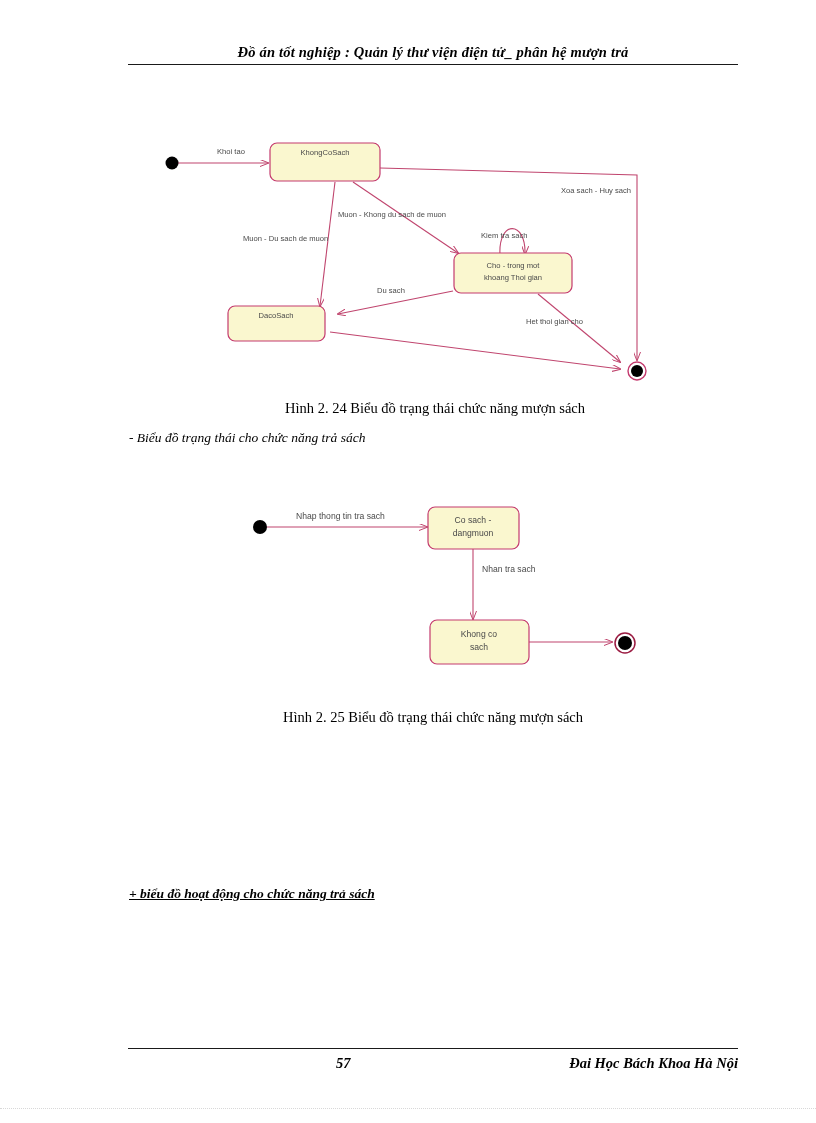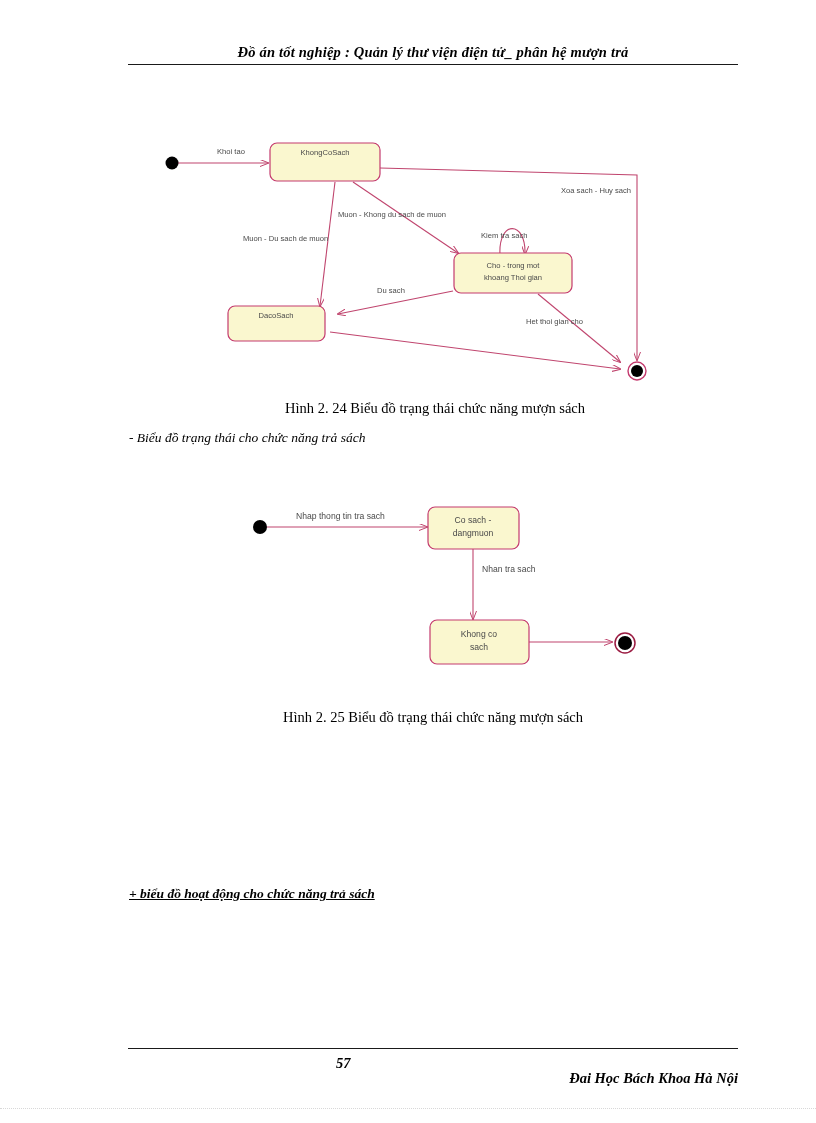--- a/index.html
+++ b/index.html
@@ -98,21 +98,21 @@
   .doc-footer span {
     position: absolute;
     font-family: "Liberation Serif", serif;
     font-style: italic;
     font-weight: bold;
     font-size: 14.5px;
     white-space: nowrap;
   }
   .ft-left  { left: 0px;   top: 0; }
   .ft-page  { left: 208px; top: 0; font-style: normal; font-weight: normal; }
-  .ft-right { right: 0px;  top: 0; margin-top: 15px; }
+  .ft-right { right: 0px;  top: 0; }
 
   
   .scan-edge {
     position: absolute;
     left: 0;
     top: 1108px;
     width: 816px;
     border-top: 1px dotted #d8d8d8;
   }
 

